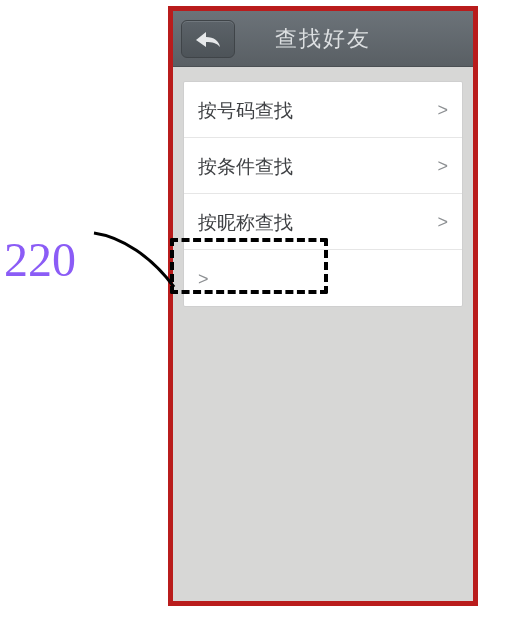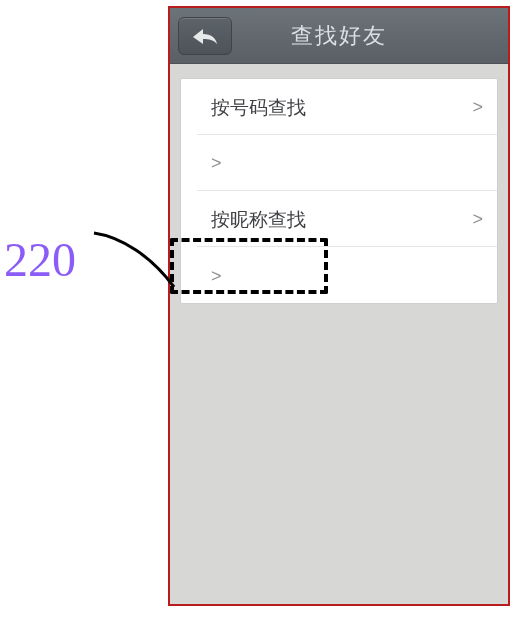--- a/index.html
+++ b/index.html
@@ -8,23 +8,23 @@
     background: #ffffff;
     font-family: "Microsoft YaHei", Arial, sans-serif;
     position: relative;
     overflow: hidden;
   }
 
   .outer-frame {
     position: absolute;
     left: 168px;
     top: 6px;
-    width: 342px;
+    width: 310px;
     height: 600px;
-    border: 2px solid #b91c1c;
+    border: 5px solid #b91c1c;
   }
 
   .phone {
     position: absolute;
     left: 0;
     top: 0;
     right: 0;
     bottom: 0;
     background: #d7d7d6;
   }
@@ -71,21 +71,20 @@
 
   .row {
     height: 56px;
     display: flex;
     align-items: center;
     justify-content: space-between;
     padding: 2px 14px 0 14px;
     border-bottom: 1px solid #e6e6e6;
     color: #3f4144;
     font-size: 19px;
-    margin-left: 16px;
   }
   .row:last-child { border-bottom: none; }
 
   .chevron {
     color: #8c8f92;
     font-size: 18px;
     font-family: Arial, sans-serif;
   }
 
   .nfc-prefix {
@@ -140,20 +139,21 @@
     </div>
 
     <div class="list">
 
       <div class="row">
         <span>按号码查找</span>
         <span class="chevron">&gt;</span>
       </div>
 
       <div class="row">
+        <span>按条件查找</span>
         <span class="chevron">&gt;</span>
       </div>
 
       <div class="row">
         <span>按昵称查找</span>
         <span class="chevron">&gt;</span>
       </div>
 
       <div class="row">
         <span class="chevron">&gt;</span>

